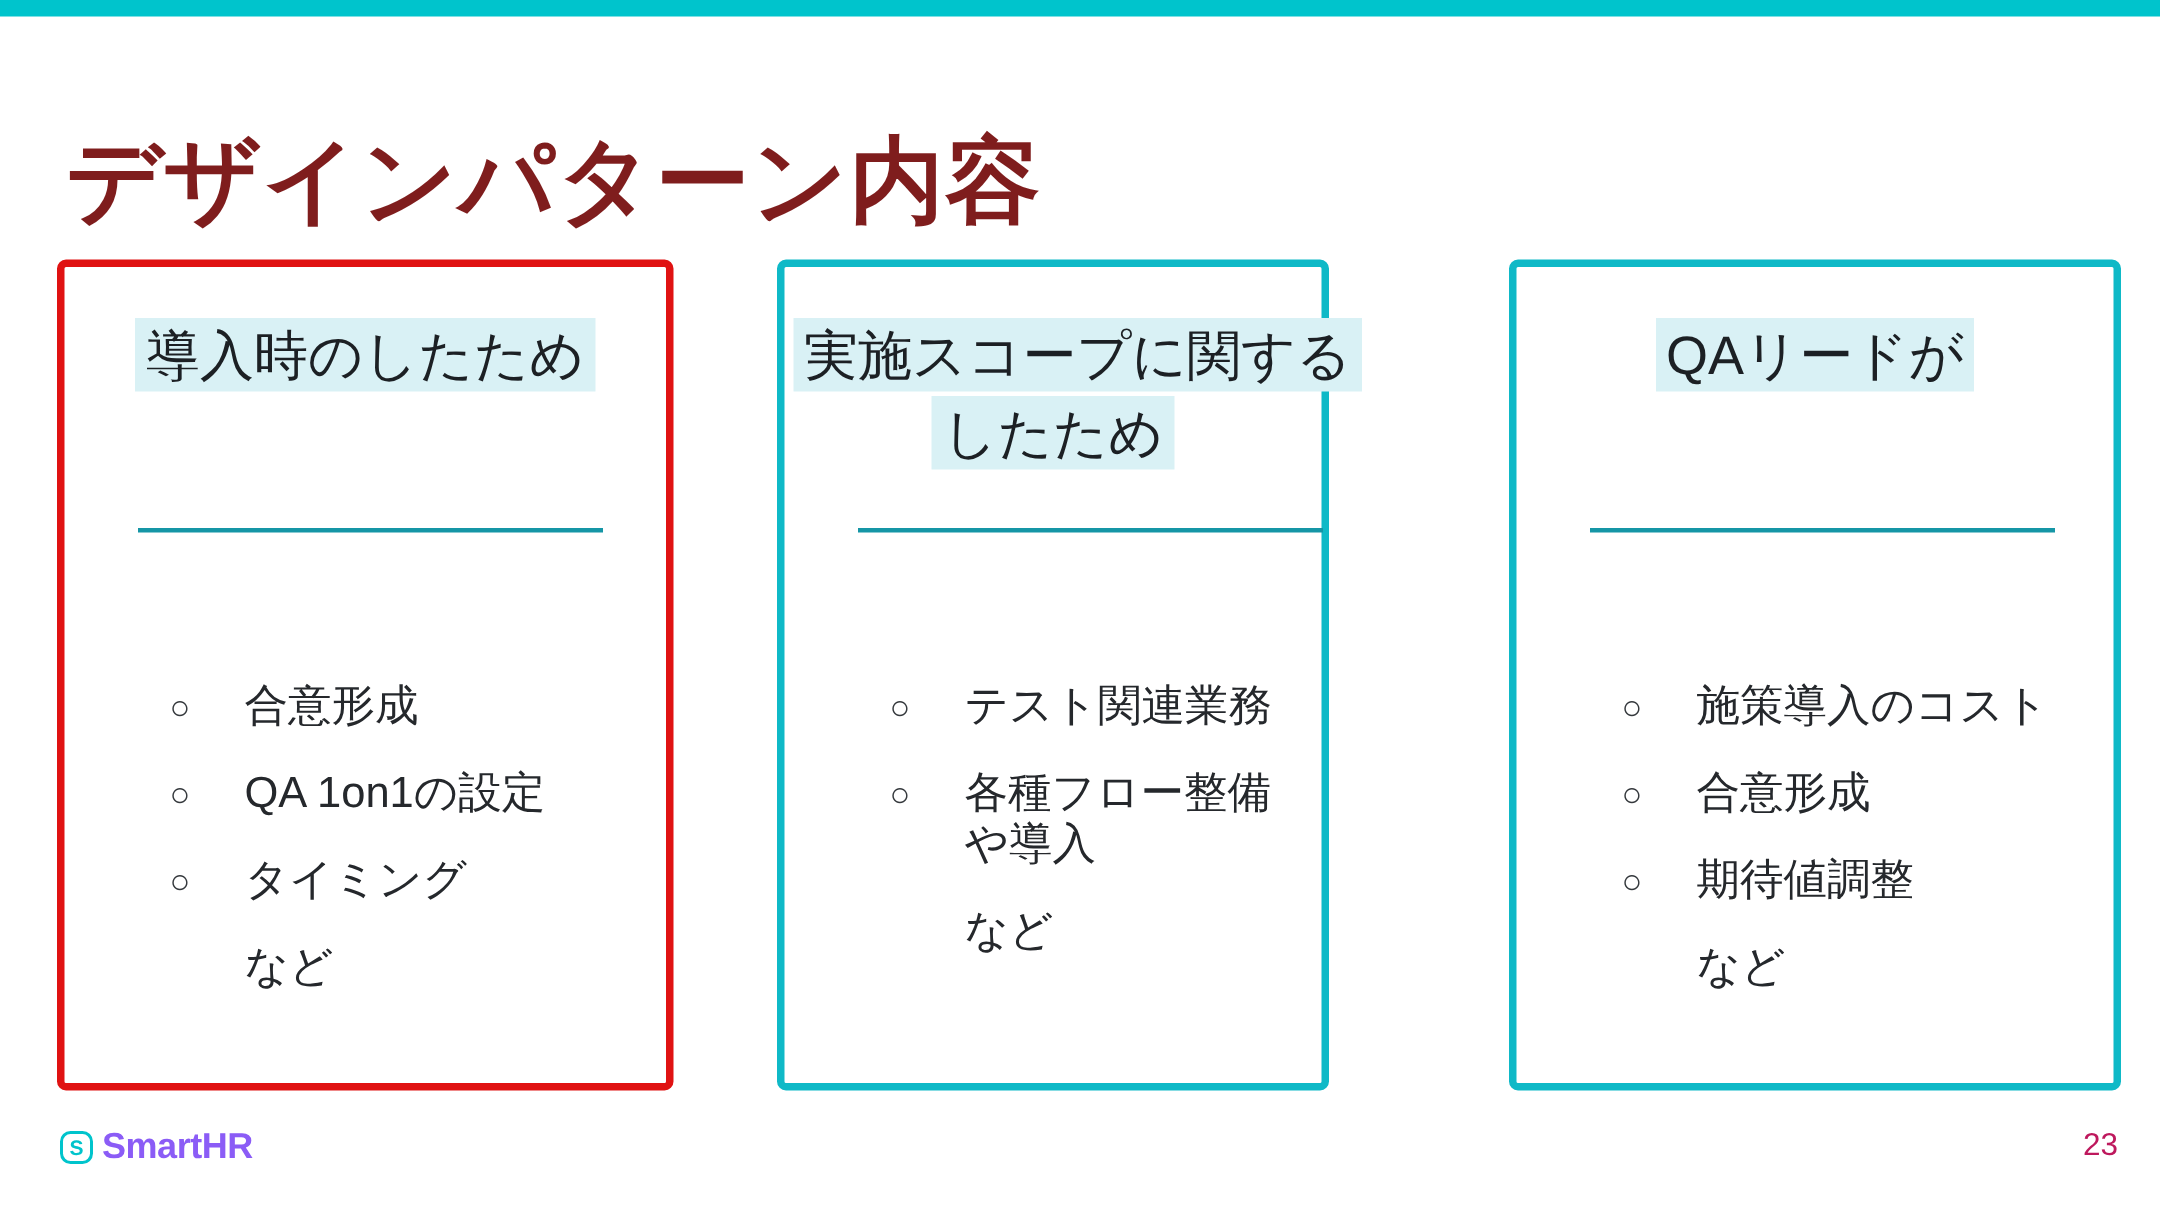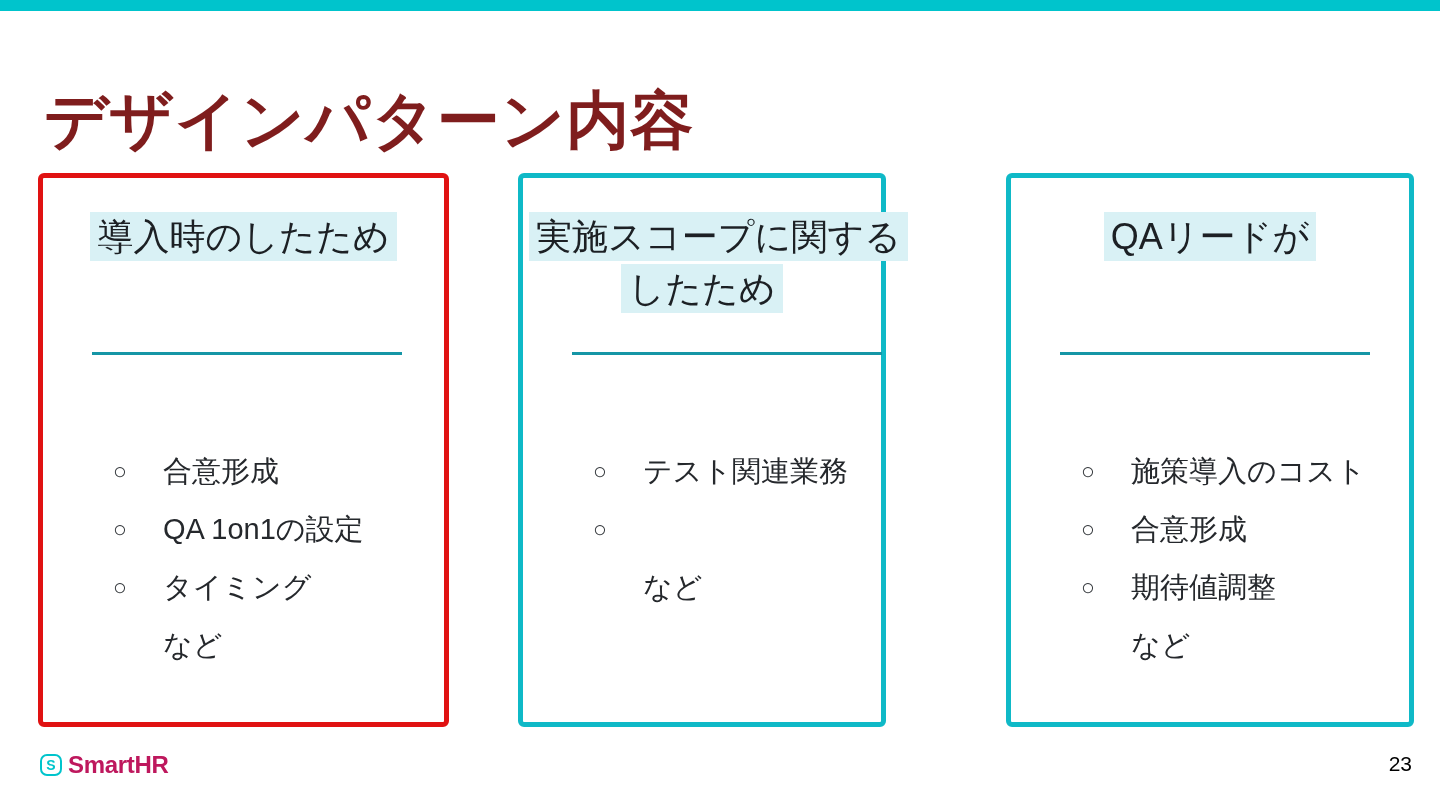--- a/index.html
+++ b/index.html
@@ -94,27 +94,27 @@
     border-radius: 7px;
     box-sizing: border-box;
     font-size: 14px;
     font-weight: 800;
     color: #00c4cc;
   }
   .logo-text {
     font-size: 24px;
     font-weight: 800;
     letter-spacing: -0.3px;
-    color: #be185d;
+    color: #8b5cf6;
   }
   .page-num {
     position: absolute;
     right: 28px; top: 752px;
     font-size: 21px;
-    color: #000000;
+    color: #be185d;
   }
 </style>
 </head>
 <body>
 
 <div class="slide">
   <div class="topbar"></div>
 
   <h1 class="page-title">デザインパターン内容</h1>
 
@@ -148,20 +148,21 @@
       <span class="hl">したため</span>
     </div>
     <div class="rule"></div>
     <ul class="bullets">
       <li>
         <span class="mark">○</span>
         <span>テスト関連業務</span>
       </li>
       <li>
         <span class="mark">○</span>
+        <span>各種フロー整備や導入</span>
       </li>
       <li class="no-mark">
         <span>など</span>
       </li>
     </ul>
   </section>
 
   <section class="card card-teal3">
     <div class="card-title">
       <span class="hl">QAリードが</span><br>

